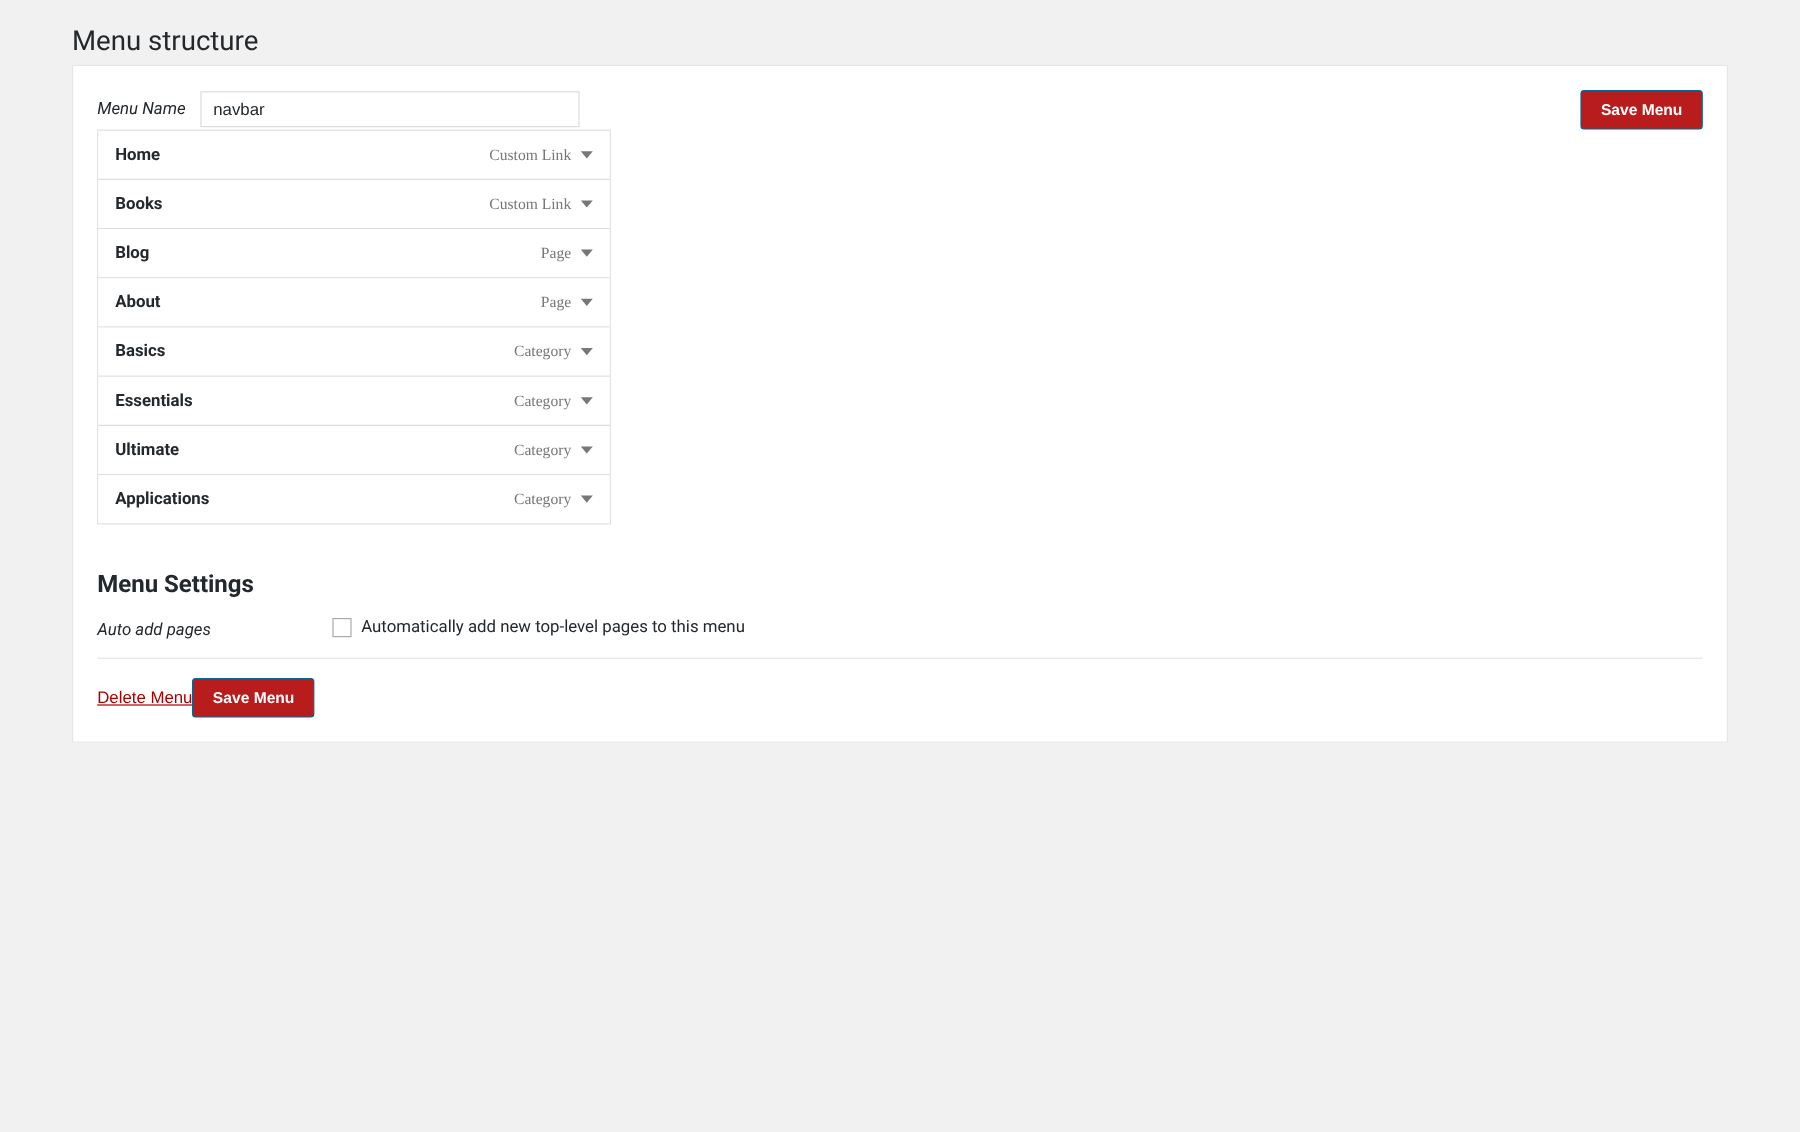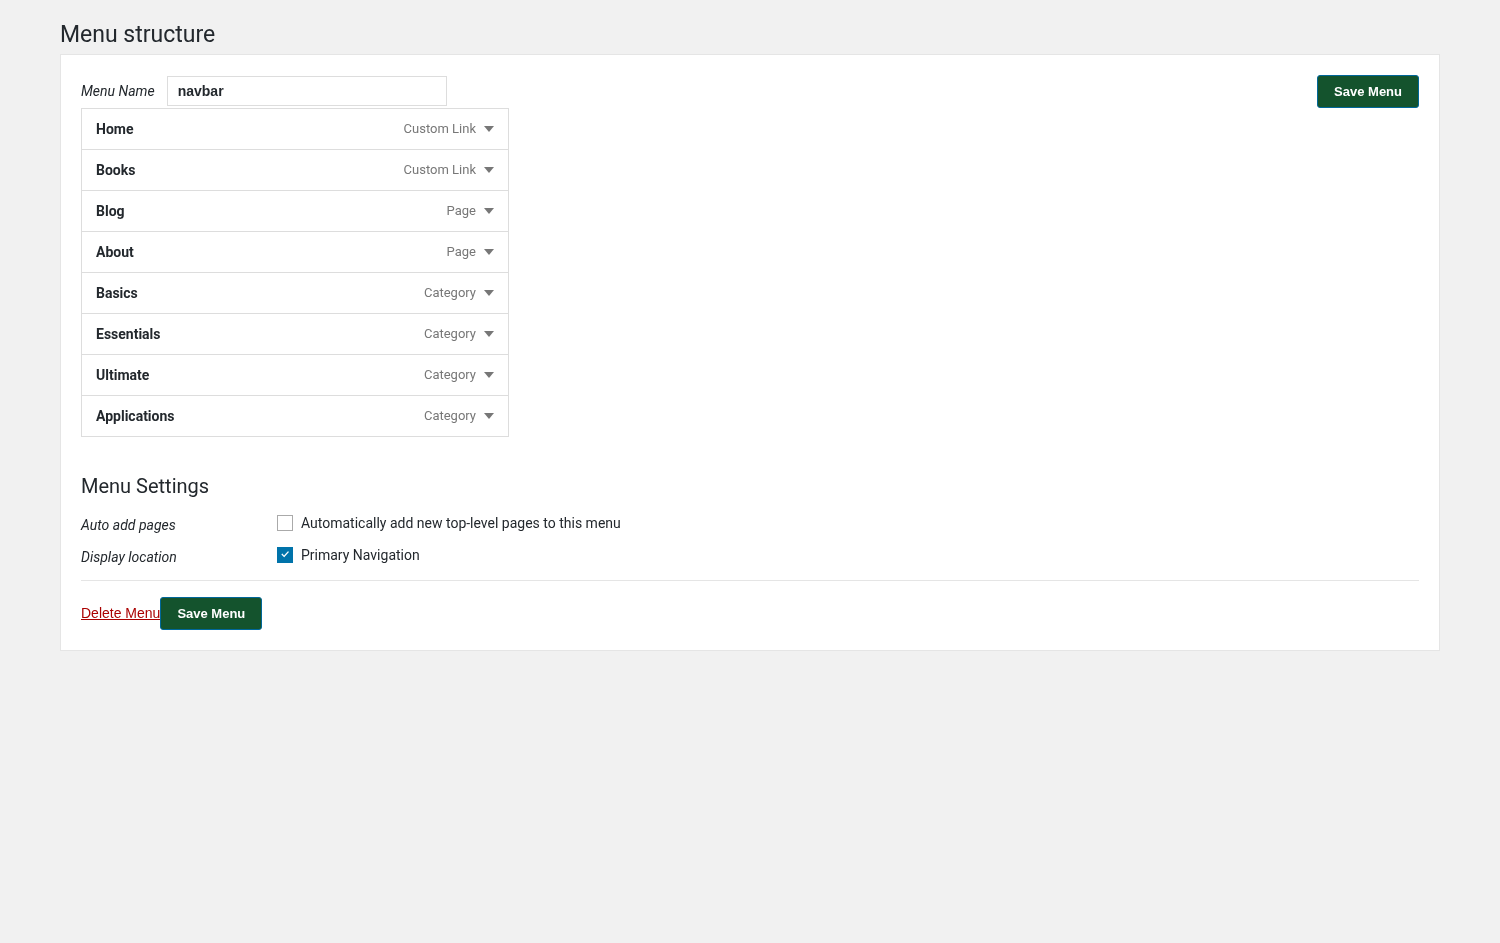--- a/index.html
+++ b/index.html
@@ -55,27 +55,26 @@
       color: #23282d;
       font-size: 14px;
       white-space: nowrap;
     }
 
     .menu-name-input {
       border: 1px solid #ddd;
       padding: 6px 10px;
       font-size: 14px;
       color: #23282d;
-      width: 280px;
+      width: 316px;
       outline: none;
-      font-weight: bold;
     }
 
     .btn-save-menu {
-      background: #14532d;
+      background: #b91c1c;
       border: 1px solid #006799;
       color: #fff;
       font-size: 13px;
       font-weight: 600;
       padding: 8px 16px;
       cursor: pointer;
       border-radius: 3px;
       white-space: nowrap;
     }
 
@@ -112,20 +111,21 @@
     .menu-item-name {
       font-weight: 700;
       font-size: 14px;
       color: #23282d;
     }
 
     .menu-item-right {
       display: flex;
       align-items: center;
       gap: 8px;
+      font-family: Liberation Serif, serif;
     }
 
     .menu-item-type {
       color: #777;
       font-size: 13px;
     }
 
     .chevron-down {
       width: 0;
       height: 0;
@@ -134,21 +134,21 @@
       border-top: 6px solid #777;
       cursor: pointer;
     }
 
     .menu-settings-section {
       margin-top: 36px;
     }
 
     .menu-settings-title {
       font-size: 20px;
-      font-weight: 400;
+      font-weight: 700;
       color: #23282d;
       margin-bottom: 16px;
       line-height: 1.3;
     }
 
     .settings-row {
       display: flex;
       align-items: flex-start;
       gap: 46px;
       margin-bottom: 14px;
@@ -299,27 +299,20 @@
       <h2 class="menu-settings-title">Menu Settings</h2>
 
       <div class="settings-row">
         <span class="settings-label">Auto add pages</span>
         <div class="settings-value">
           <div class="checkbox-unchecked"></div>
           <span>Automatically add new top-level pages to this menu</span>
         </div>
       </div>
 
-      <div class="settings-row">
-        <span class="settings-label">Display location</span>
-        <div class="settings-value">
-          <div class="checkbox-checked"></div>
-          <span>Primary Navigation</span>
-        </div>
-      </div>
     </div>
 
     <div class="footer-row">
       <button class="delete-menu-link">Delete Menu</button>
       <button class="btn-save-menu">Save Menu</button>
     </div>
   </div>
 </div>
 
 </body></html>

